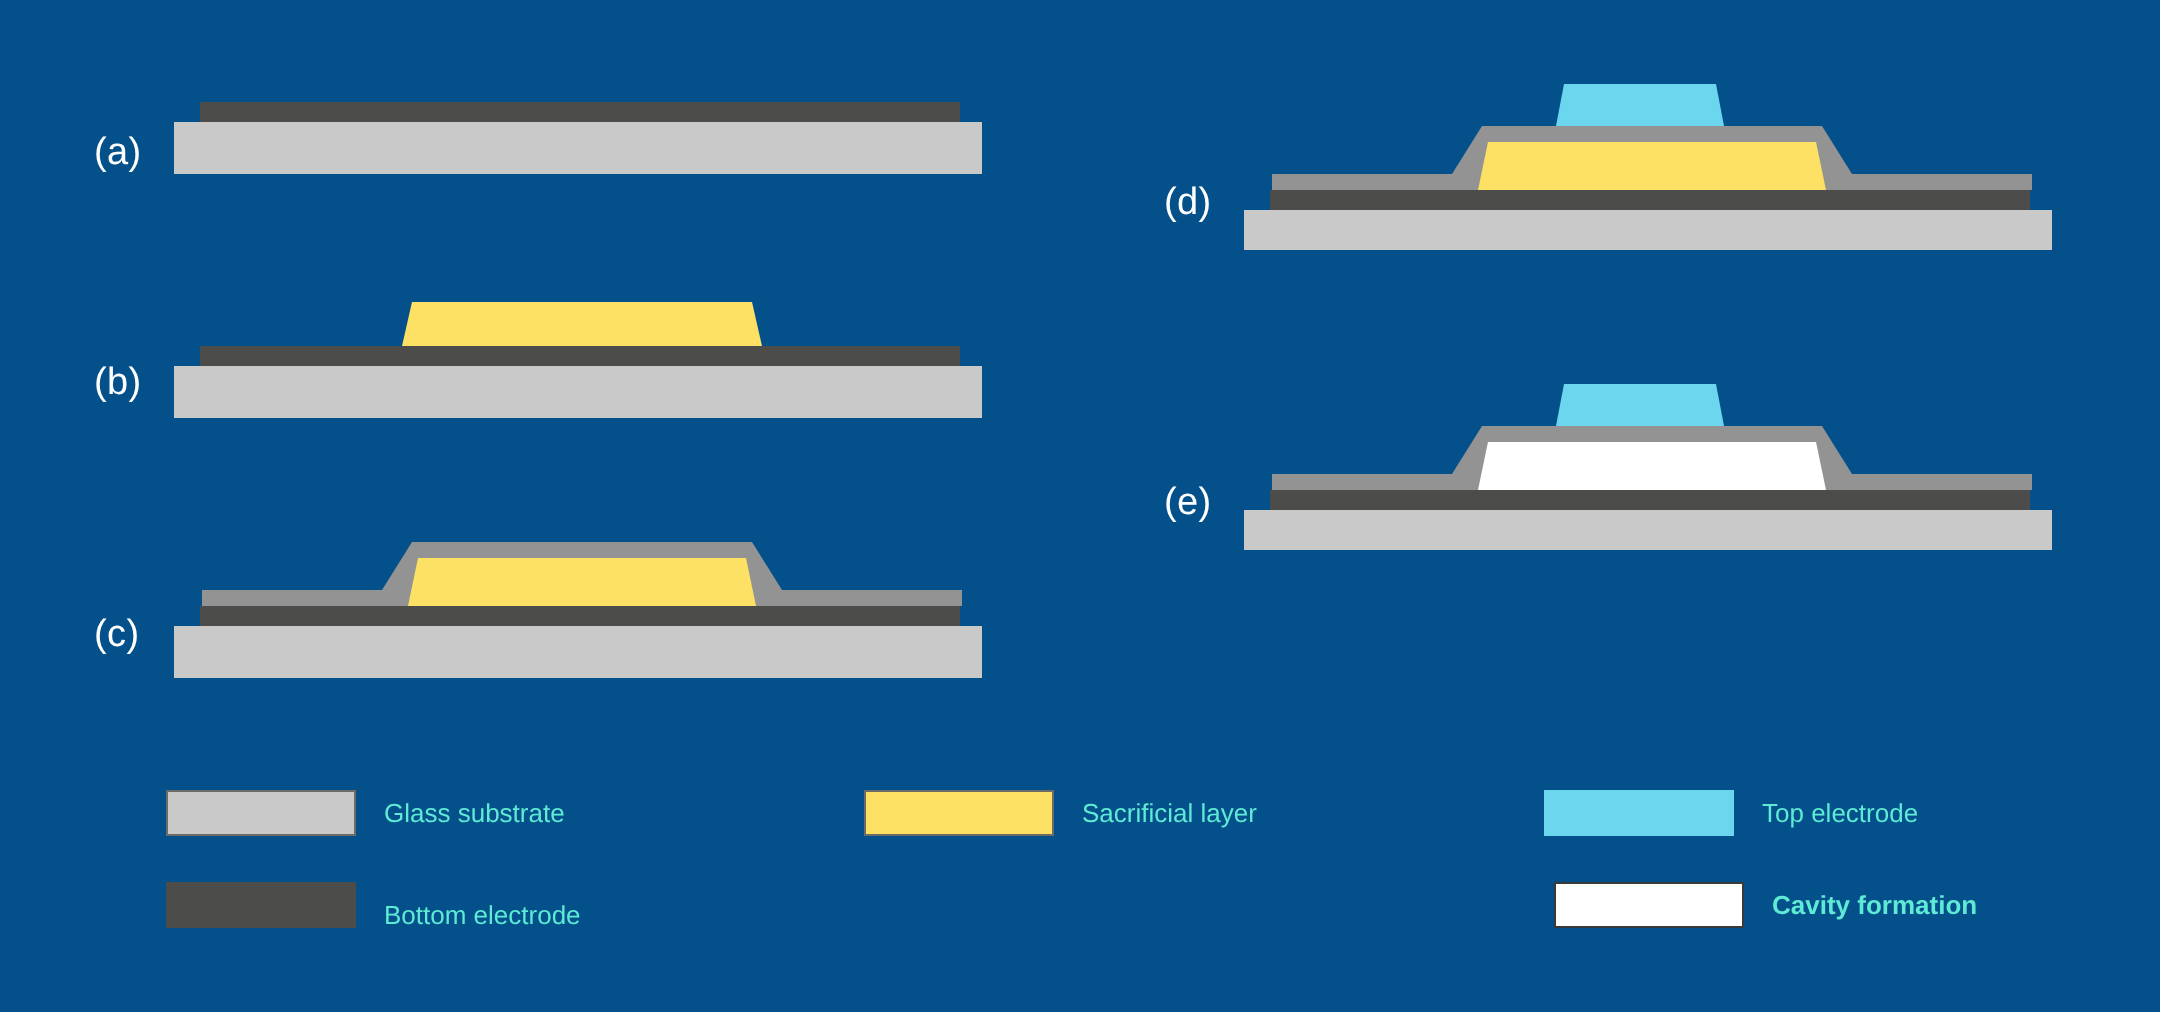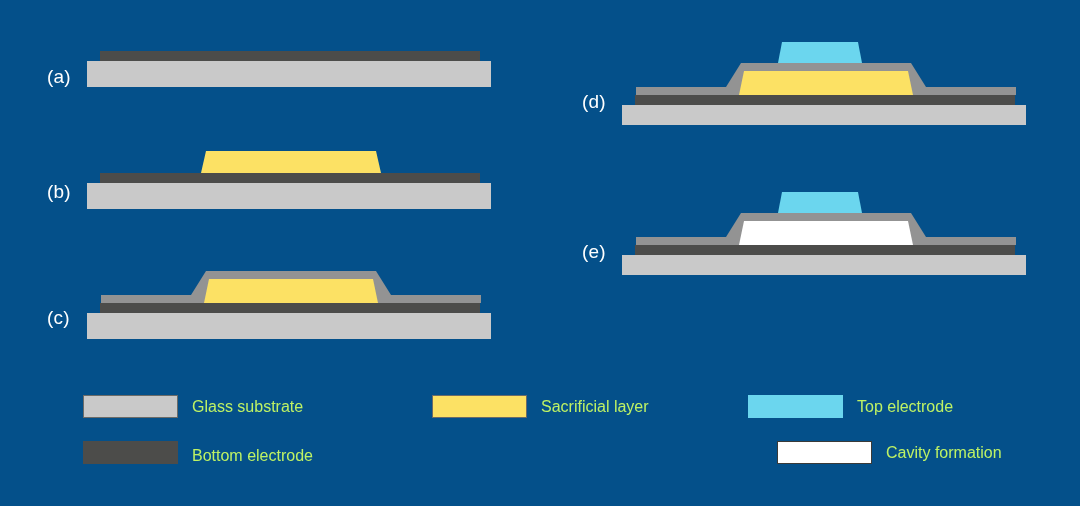--- a/index.html
+++ b/index.html
@@ -49,22 +49,22 @@
     align-items: center;
   }
   .legend-swatch {
     width: 95px;
     height: 23px;
     box-sizing: border-box;
     flex: 0 0 auto;
   }
   .legend-text {
     margin-left: 14px;
-    color: #bef264;
-    font-size: 16px;
+    color: #5eead4;
+    font-size: 13px;
     font-family: "Liberation Sans", sans-serif;
     white-space: nowrap;
     line-height: 1;
   }
 </style>
 </head>
 <body style="background: rgb(4, 80, 138);">
 
 <div id="diagram-root">
 
@@ -136,25 +136,25 @@
       <div class="legend-swatch" style="background:#4c4c4a; border:none;"></div>
       <div class="legend-text">Bottom electrode</div>
     </div>
 
     <div class="legend-item" style="left:432px; top:15px;text-align:center;">
       <div class="legend-swatch" style="background:#fce164; border:1px solid #6b6b68;"></div>
       <div class="legend-text">Sacrificial layer</div>
     </div>
 
 
-    <div class="legend-item" style="left:748px; top:15px;">
+    <div class="legend-item" style="left:772px; top:15px;">
       <div class="legend-swatch" style="background:#6bd6ee; border:none;"></div>
       <div class="legend-text">Top electrode</div>
     </div>
 
-    <div class="legend-item" style="left:777px; top:61px;">
+    <div class="legend-item" style="left:777px; top:61px;font-weight:bold;">
       <div class="legend-swatch" style="background:#ffffff; border:1px solid #3a3a38;"></div>
       <div class="legend-text">Cavity formation</div>
     </div>
 
   </div>
 
 </div>
 
 </body></html>

